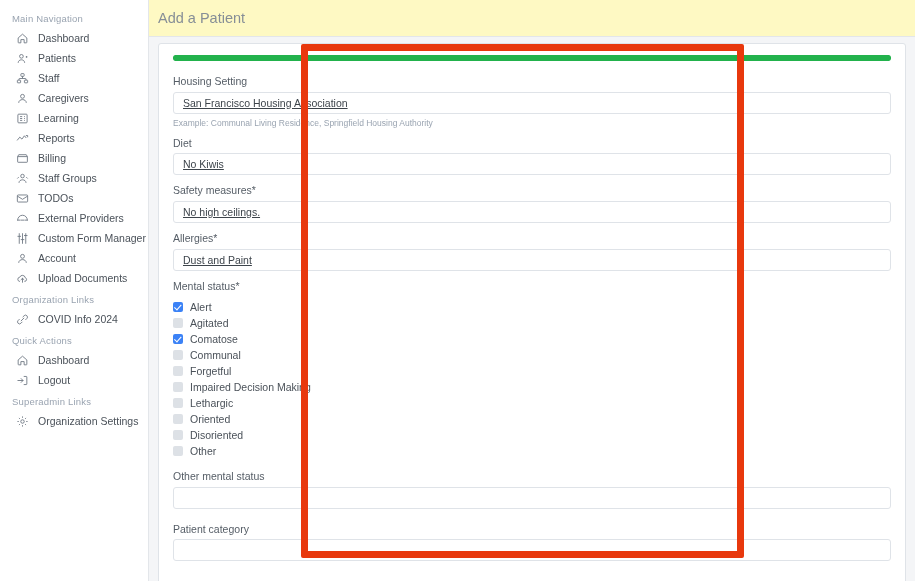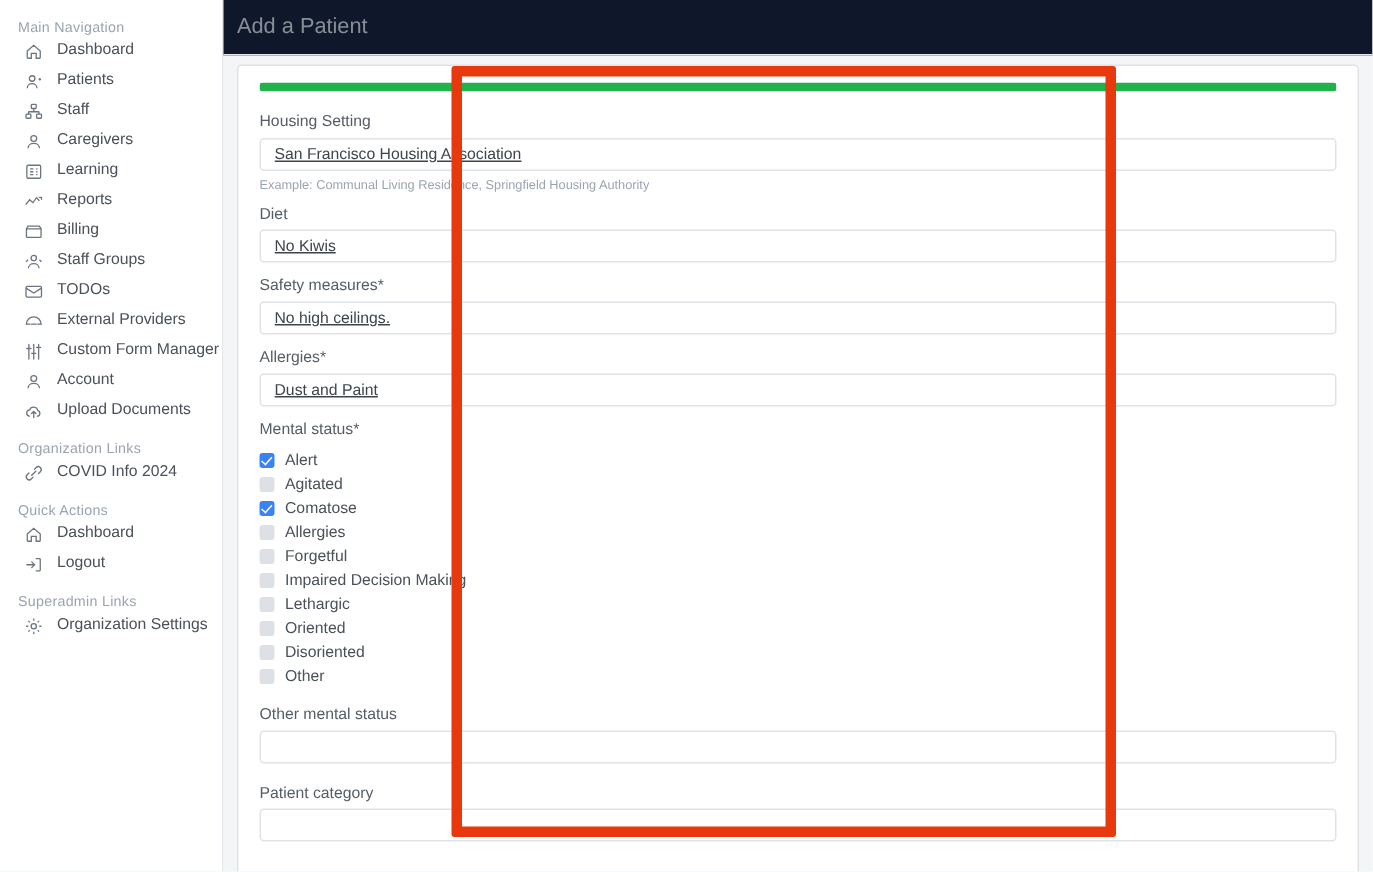--- a/index.html
+++ b/index.html
@@ -21,21 +21,21 @@
     overflow: hidden;
   }
   .nav-section-title {
     font-size: 9.5px;
     color: #9aa4b1;
     letter-spacing: .02em;
     padding: 6px 0 4px 12px;
     font-weight: 400;
   }
   .nav-item {
-    display: flex; align-items: flex-start;
+    display: flex; align-items: center;
     height: 20px;
     padding-left: 16px;
     gap: 9px;
     cursor: pointer;
   }
   .nav-ico {
     width: 13px; height: 13px;
     flex: 0 0 13px;
     display: flex; align-items: center; justify-content: center;
     color: #6b7480;
@@ -50,21 +50,21 @@
 
   
   #main {
     flex: 1 1 auto;
     height: 581px;
     position: relative;
     background: #f4f5f7;
   }
   #topbar {
     height: 37px;
-    background: #0f172a;
+    background: #fef9c3;
     border-bottom: 1px solid #e3e6ea;
     display: flex; align-items: center;
     padding-left: 9px;
   }
   #page-title {
     font-size: 14.5px;
     color: #868e96;
     font-weight: 400;
   }
 
@@ -384,21 +384,21 @@
               <div class="check-row">
                 <span class="cbox"></span>
                 <span class="check-label">Agitated</span>
               </div>
               <div class="check-row">
                 <span class="cbox checked"></span>
                 <span class="check-label">Comatose</span>
               </div>
               <div class="check-row">
                 <span class="cbox"></span>
-                <span class="check-label">Allergies</span>
+                <span class="check-label">Communal</span>
               </div>
               <div class="check-row">
                 <span class="cbox"></span>
                 <span class="check-label">Forgetful</span>
               </div>
               <div class="check-row">
                 <span class="cbox"></span>
                 <span class="check-label">Impaired Decision Making</span>
               </div>
               <div class="check-row">

